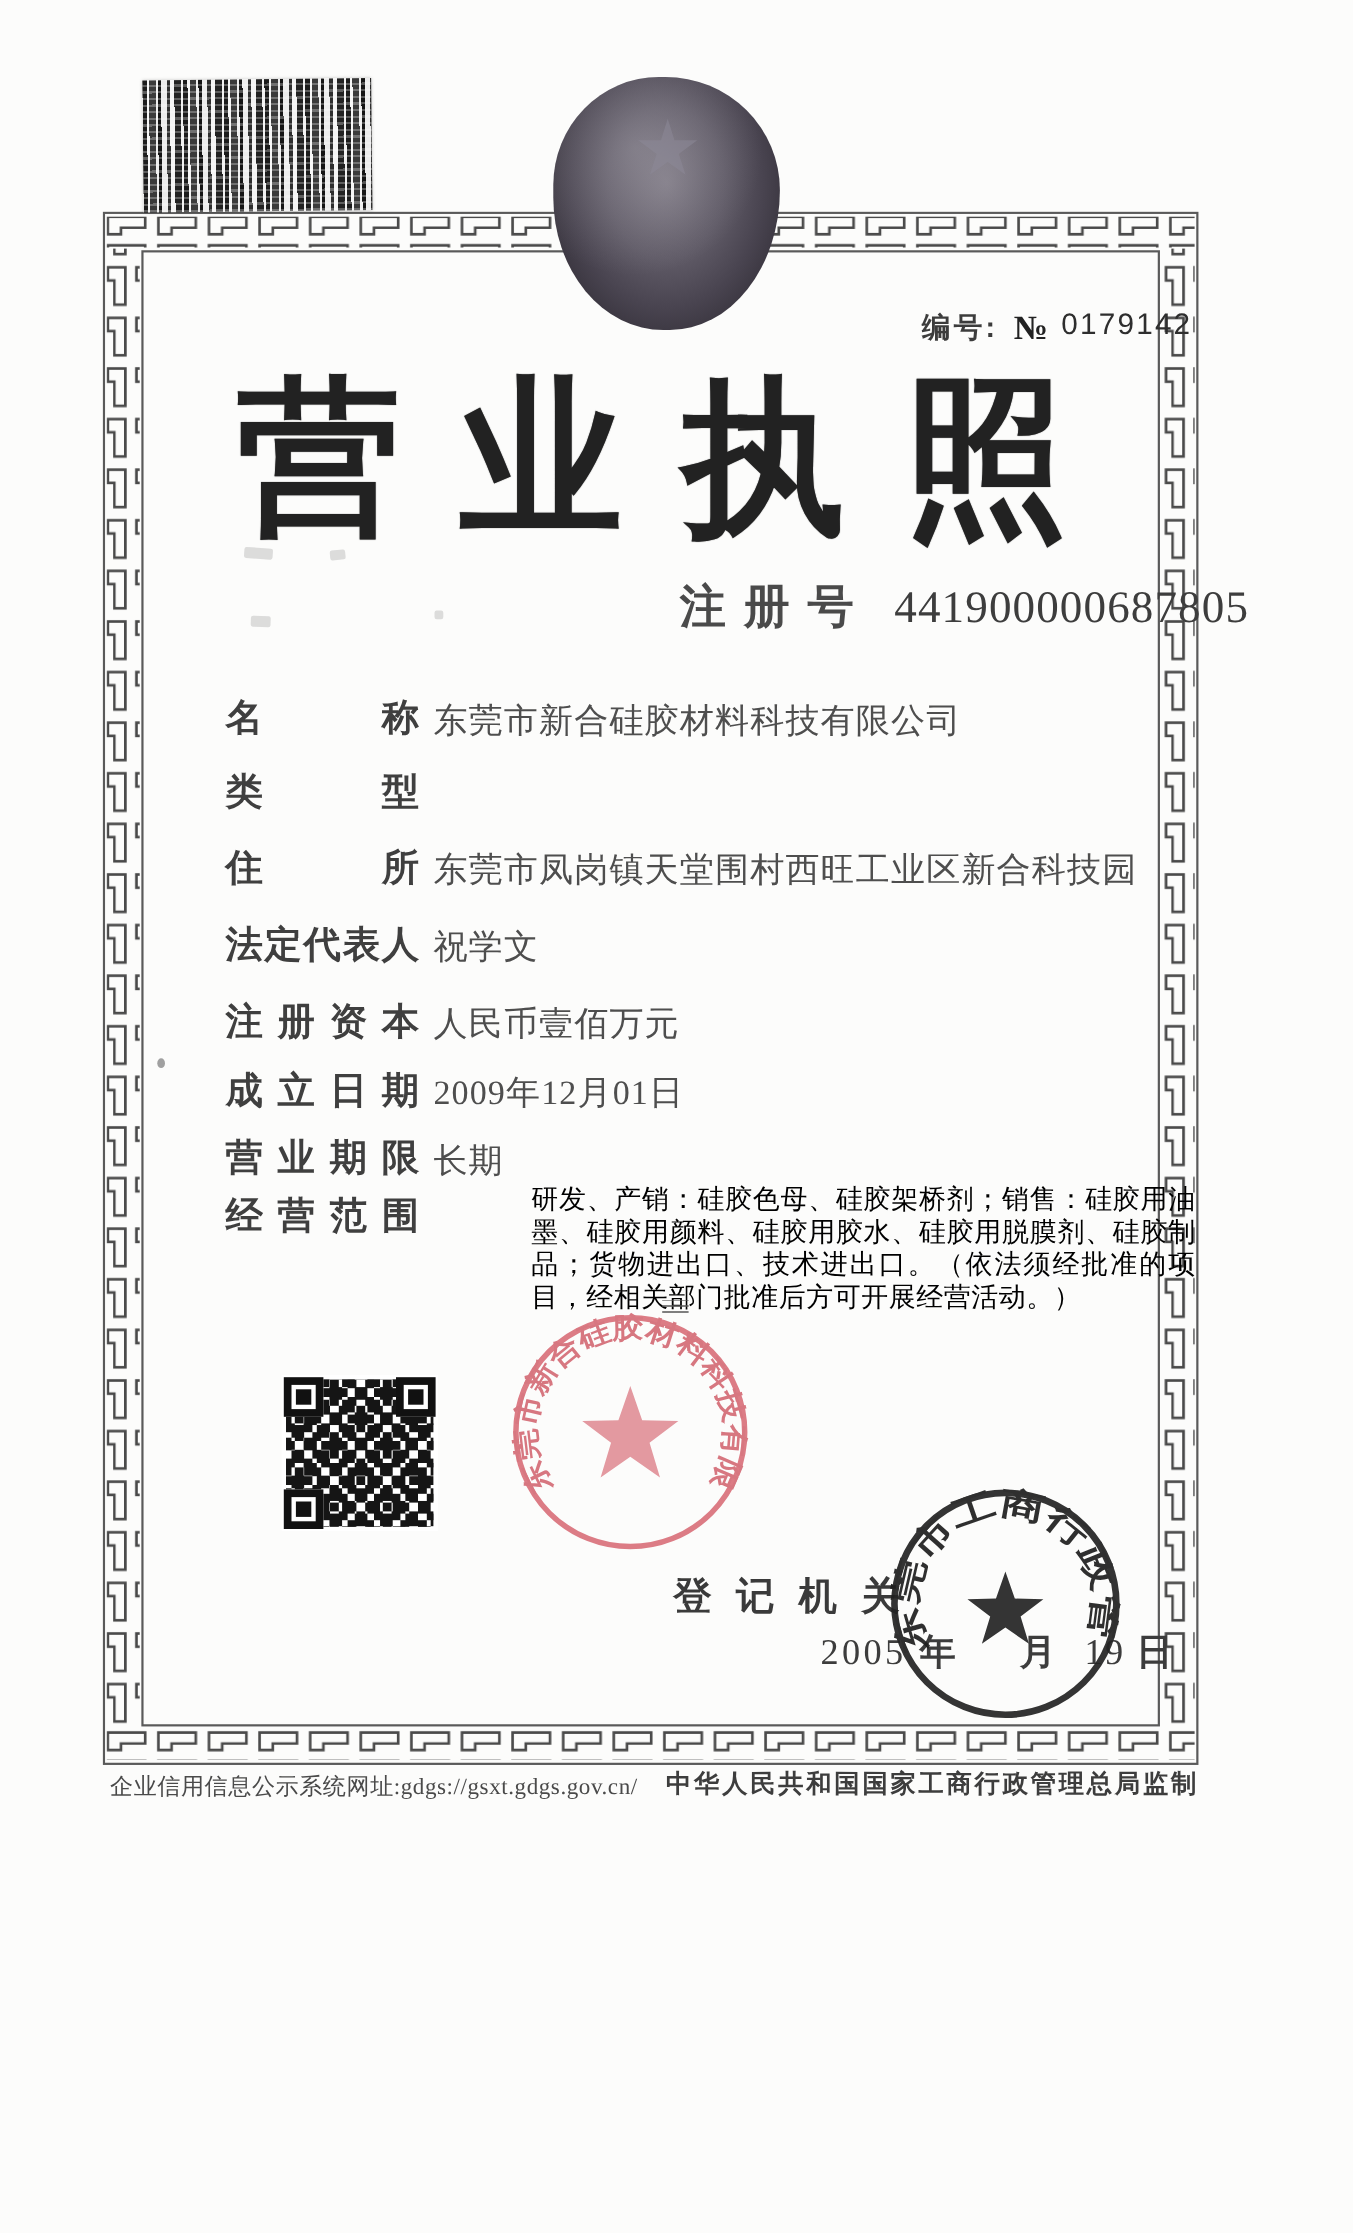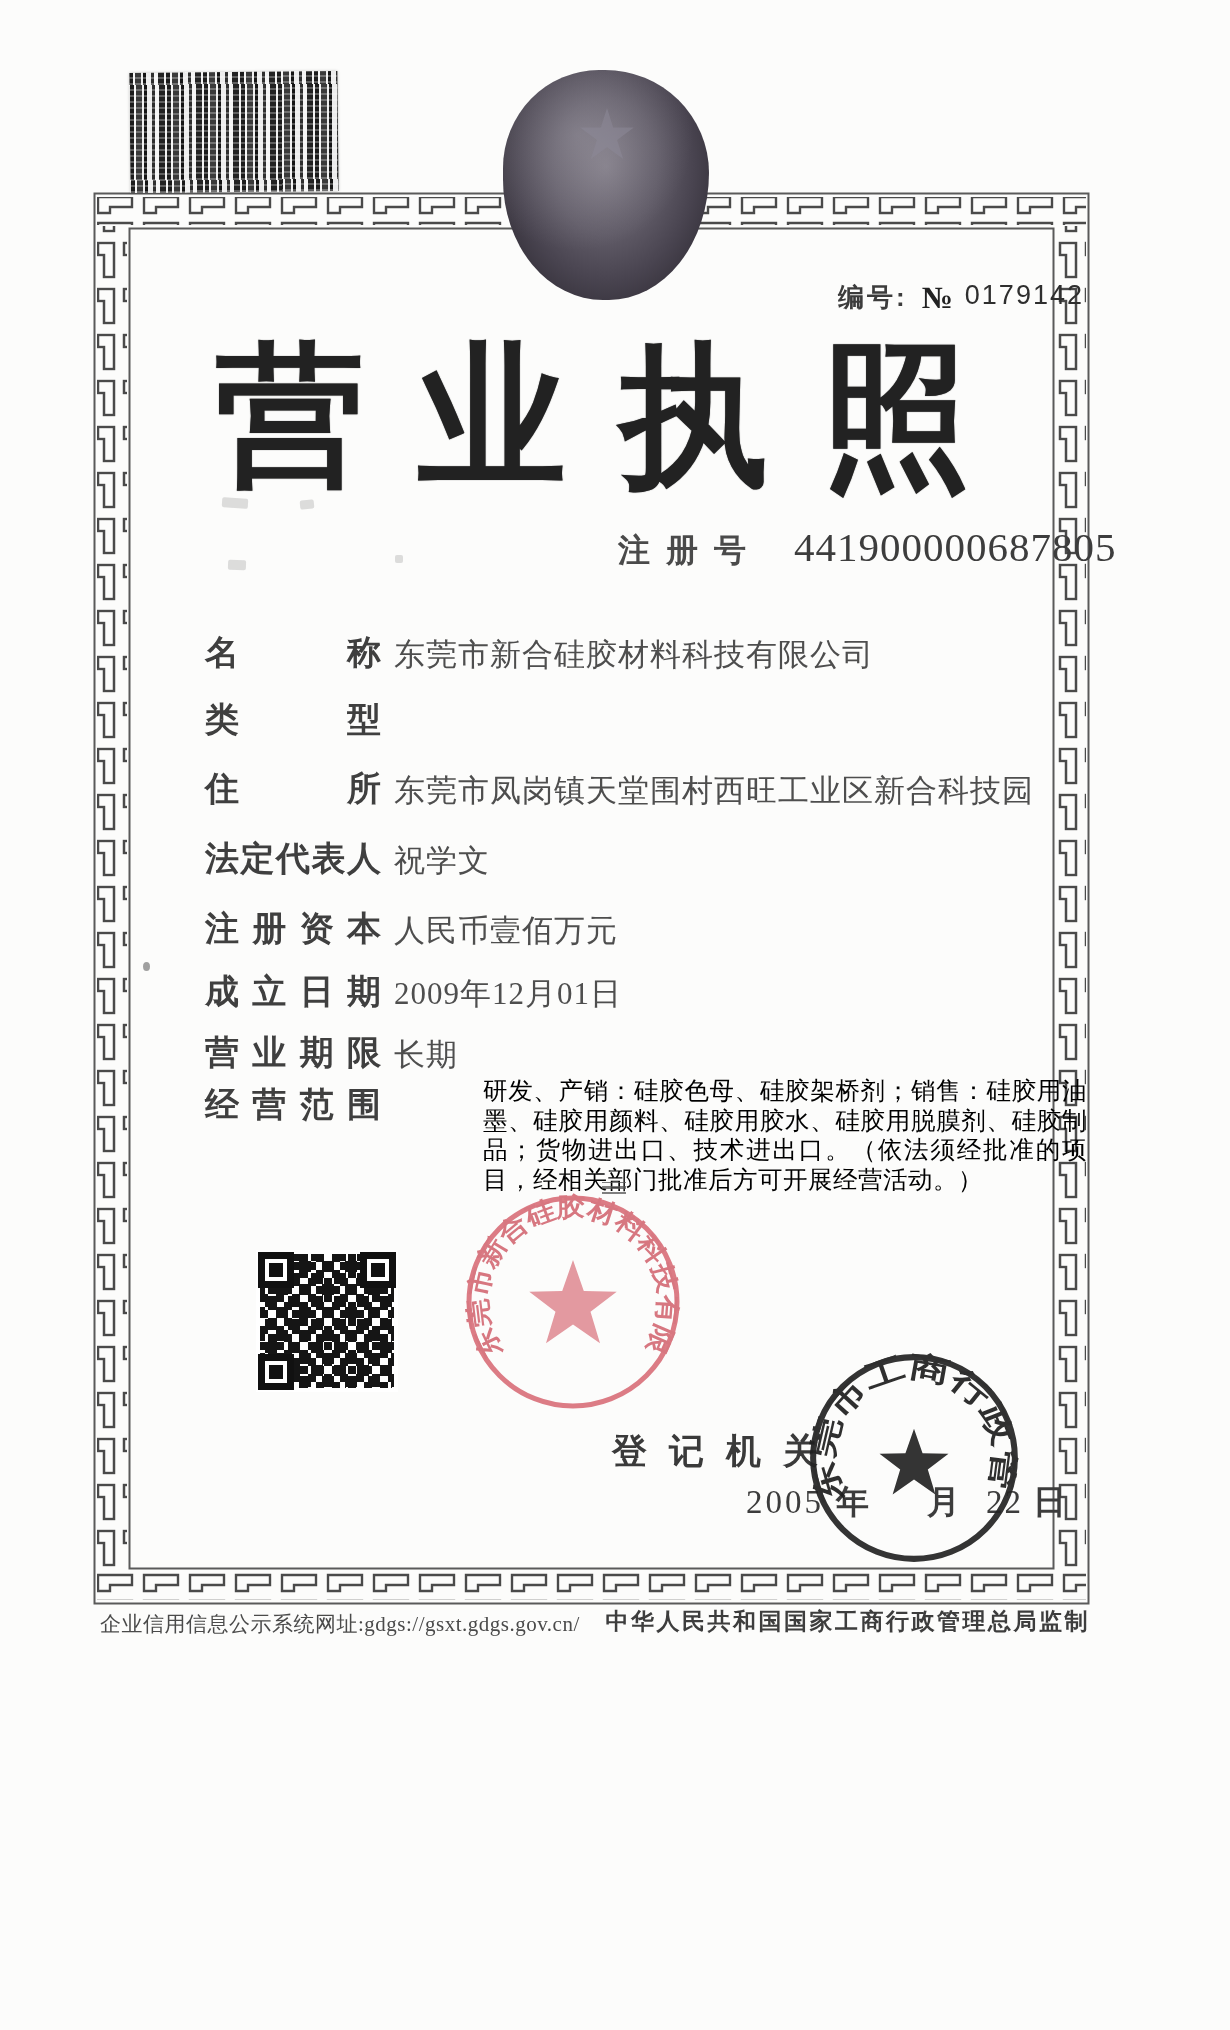--- a/index.html
+++ b/index.html
@@ -65,25 +65,25 @@
     font-weight:900;font-size:148px;line-height:168px;
     letter-spacing:54px;padding-left:40px;box-sizing:border-box;
     color:#222;transform:scaleY(1.04);
     text-shadow:0 0 1px #555;
   }
 
   
   .regline{position:absolute;left:618px;top:523px;display:flex;align-items:baseline;}
   .regline .lab{
     font-family:Liberation Mono, monospace;font-weight:600;
-    font-size:32px;letter-spacing:16px;color:#4a4a4a;
+    font-size:42px;letter-spacing:16px;color:#4a4a4a;
   }
   .regline .val{
     font-family:"Liberation Serif",serif;font-size:41px;color:#3d3d3d;
-    margin-left:32px;letter-spacing:1px;
+    margin-left:21px;letter-spacing:1px;
   }
 
   
   .flabel{
     position:absolute;left:205px;width:176px;
     font-family:Liberation Mono, monospace;font-weight:600;
     font-size:34px;color:#3f3f3f;
     text-align:justify;text-align-last:justify;
     white-space:normal;
   }
@@ -242,21 +242,21 @@
     </text>
   </svg>
 
   <div class="registrar">登记机关</div>
 
   <div class="issue-date">
     <span class="y">2005</span>
     <span class="u">年</span>
     <span class="m"></span>
     <span class="mu">月</span>
-    <span class="d">22</span>
+    <span class="d">19</span>
     <span class="du">日</span>
   </div>
 
   <svg class="registry-stamp" viewBox="0 0 230 230" xmlns="http://www.w3.org/2000/svg">
     <defs>
       <path id="stamp-arc" d="M 47,155 A 79,79 0 1 1 183,155" fill="none"></path>
     </defs>
     <circle cx="115" cy="115" r="100" fill="none" stroke="#242424" stroke-width="6"></circle>
     <polygon points="115,86 123.5,110.3 149.2,110.9 128.7,126.4 136.2,151.1 115,136.4 93.8,151.1 101.3,126.4 80.8,110.9 106.5,110.3" fill="#242424"></polygon>
     <text font-size="30" font-weight="bold" fill="#1e1e1e" font-family="Liberation Sans, sans-serif">

